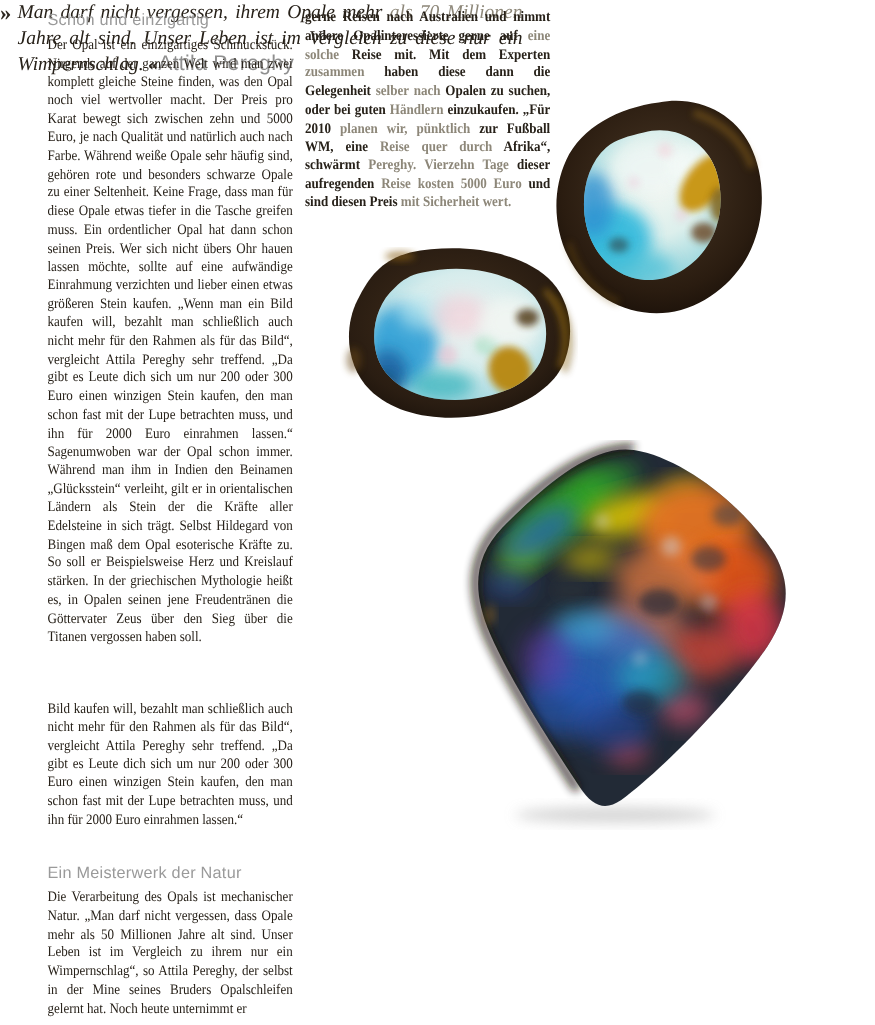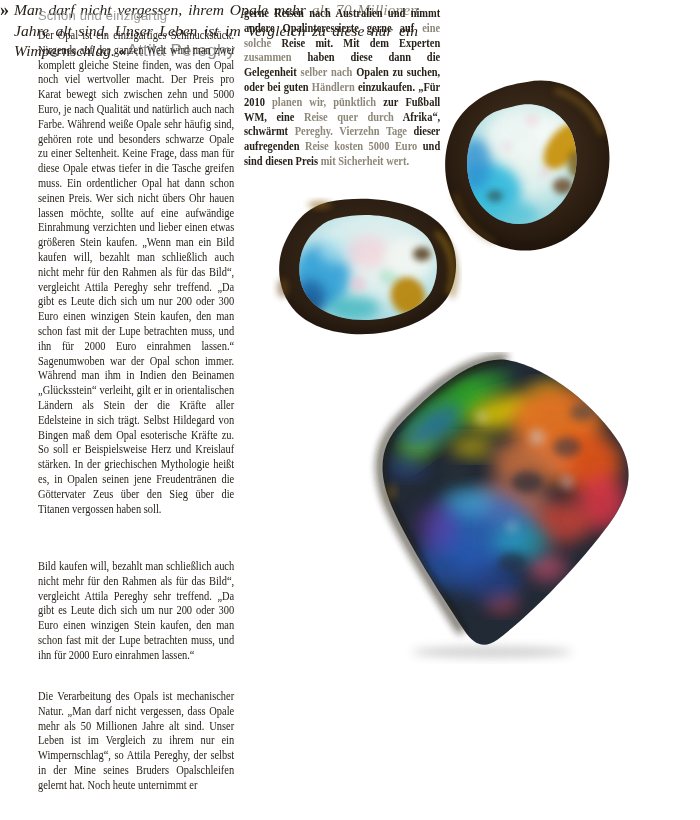--- a/index.html
+++ b/index.html
@@ -53,20 +53,21 @@
 
 <div class="block" id="left-b">
   <p class="body-text">Bild kaufen will, bezahlt man schließlich auch nicht mehr für den Rahmen als für das Bild“, vergleicht Attila Pereghy sehr treffend. „Da gibt es Leute dich sich um nur 200 oder 300 Euro einen winzigen Stein kaufen, den man schon fast mit der Lupe betrachten muss, und ihn für 2000 Euro einrahmen lassen.“</p>
 </div>
 
 <div class="block" id="right-col">
   <p class="body-text"><span class="tone-dark">gerne Reisen nach Australien und nimmt andere Opalinteressierte gerne auf </span><span class="tone-light">eine solche </span><span class="tone-dark">Reise mit. Mit dem Experten </span><span class="tone-light">zusammen </span><span class="tone-dark">haben diese dann die Gelegenheit </span><span class="tone-light">selber nach </span><span class="tone-dark">Opalen zu suchen, oder bei guten </span><span class="tone-light">Händlern </span><span class="tone-dark">einzukaufen. „Für 2010 </span><span class="tone-light">planen wir, pünktlich </span><span class="tone-dark">zur Fußball WM, eine </span><span class="tone-light">Reise quer durch </span><span class="tone-dark">Afrika“, schwärmt </span><span class="tone-light">Pereghy. Vierzehn Tage </span><span class="tone-dark">dieser aufregenden </span><span class="tone-light">Reise kosten 5000 Euro </span><span class="tone-dark">und sind diesen Preis </span><span class="tone-light">mit Sicherheit wert.</span></p>
 </div>
 
 <div class="block" id="section2">
+  <h2 class="heading">Ein Meisterwerk der Natur</h2>
   <p class="body-text">Die Verarbeitung des Opals ist mechanischer Natur. „Man darf nicht vergessen, dass Opale mehr als 50 Millionen Jahre alt sind. Unser Leben ist im Vergleich zu ihrem nur ein Wimpernschlag“, so Attila Pereghy, der selbst in der Mine seines Bruders Opalschleifen gelernt hat. Noch heute unternimmt er</p>
 </div>
 
 <div id="quote">
   <span class="quote-mark">»</span>
   <div class="quote-body">
     <span><span class="tone-dark">Man darf nicht vergessen, ihrem Opale mehr </span><span class="tone-light">als 70 Millionen </span><span class="tone-dark">Jahre alt sind. Unser Leben ist im Vergleich zu diese nur ein Wimpernschlag. </span></span><span class="quote-close">«</span><span class="quote-attr">Attila Pereghy</span>
   </div>
 </div>
 

